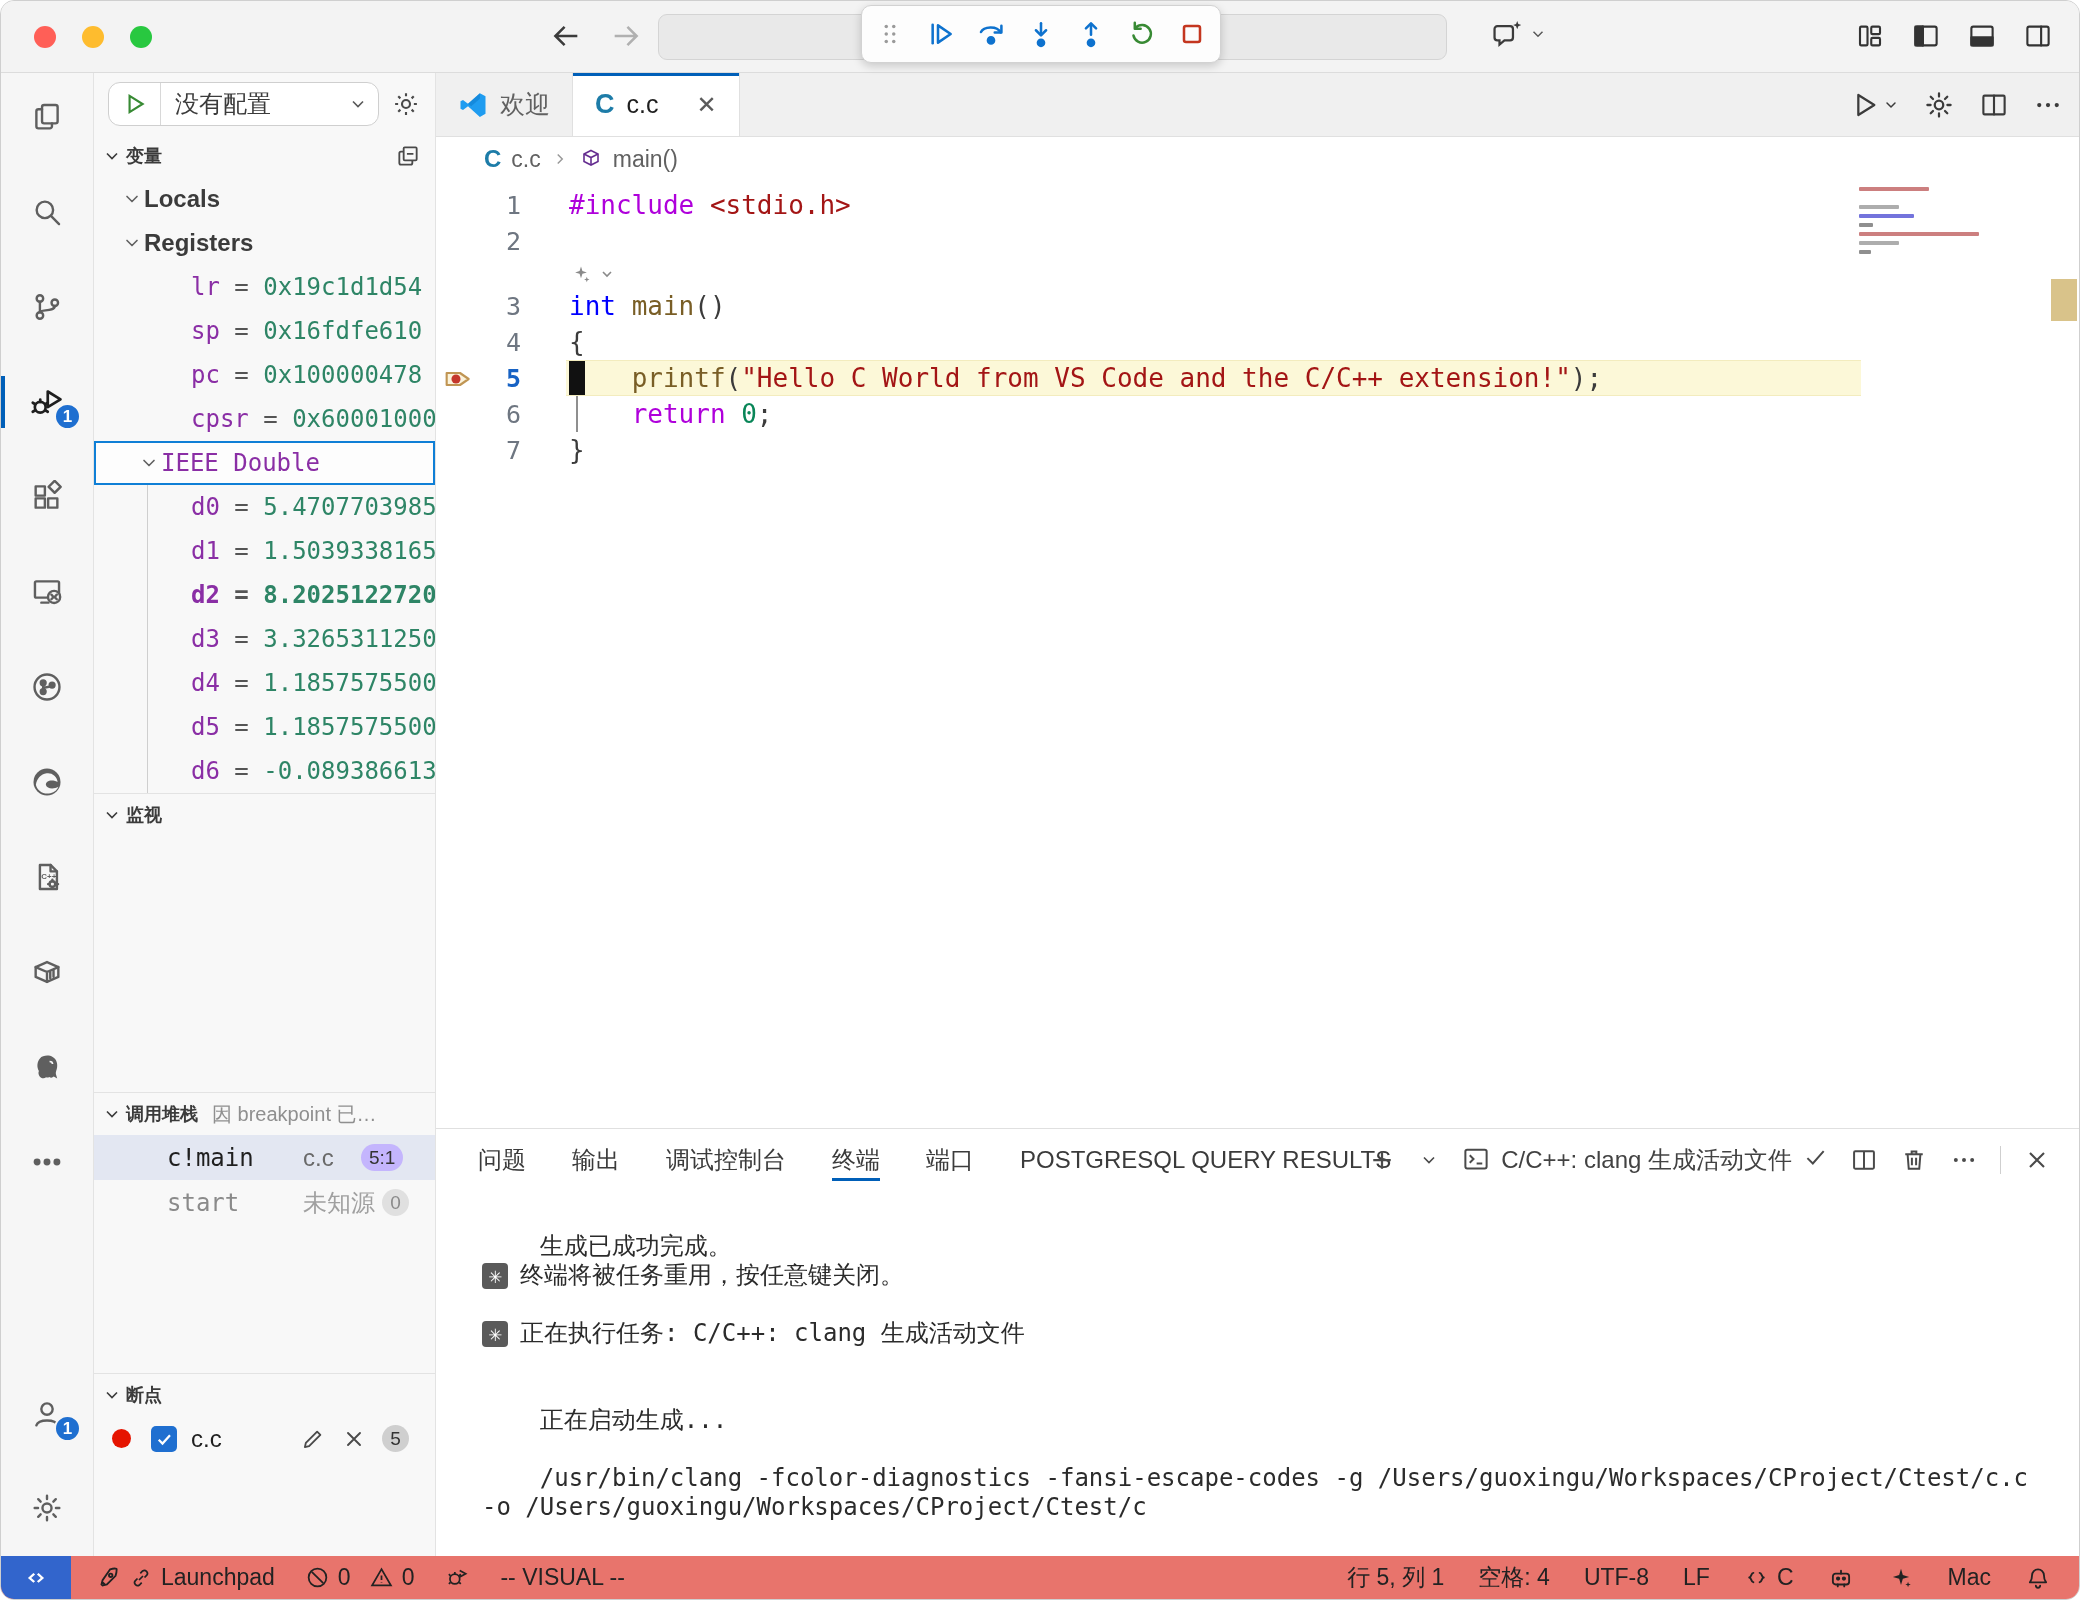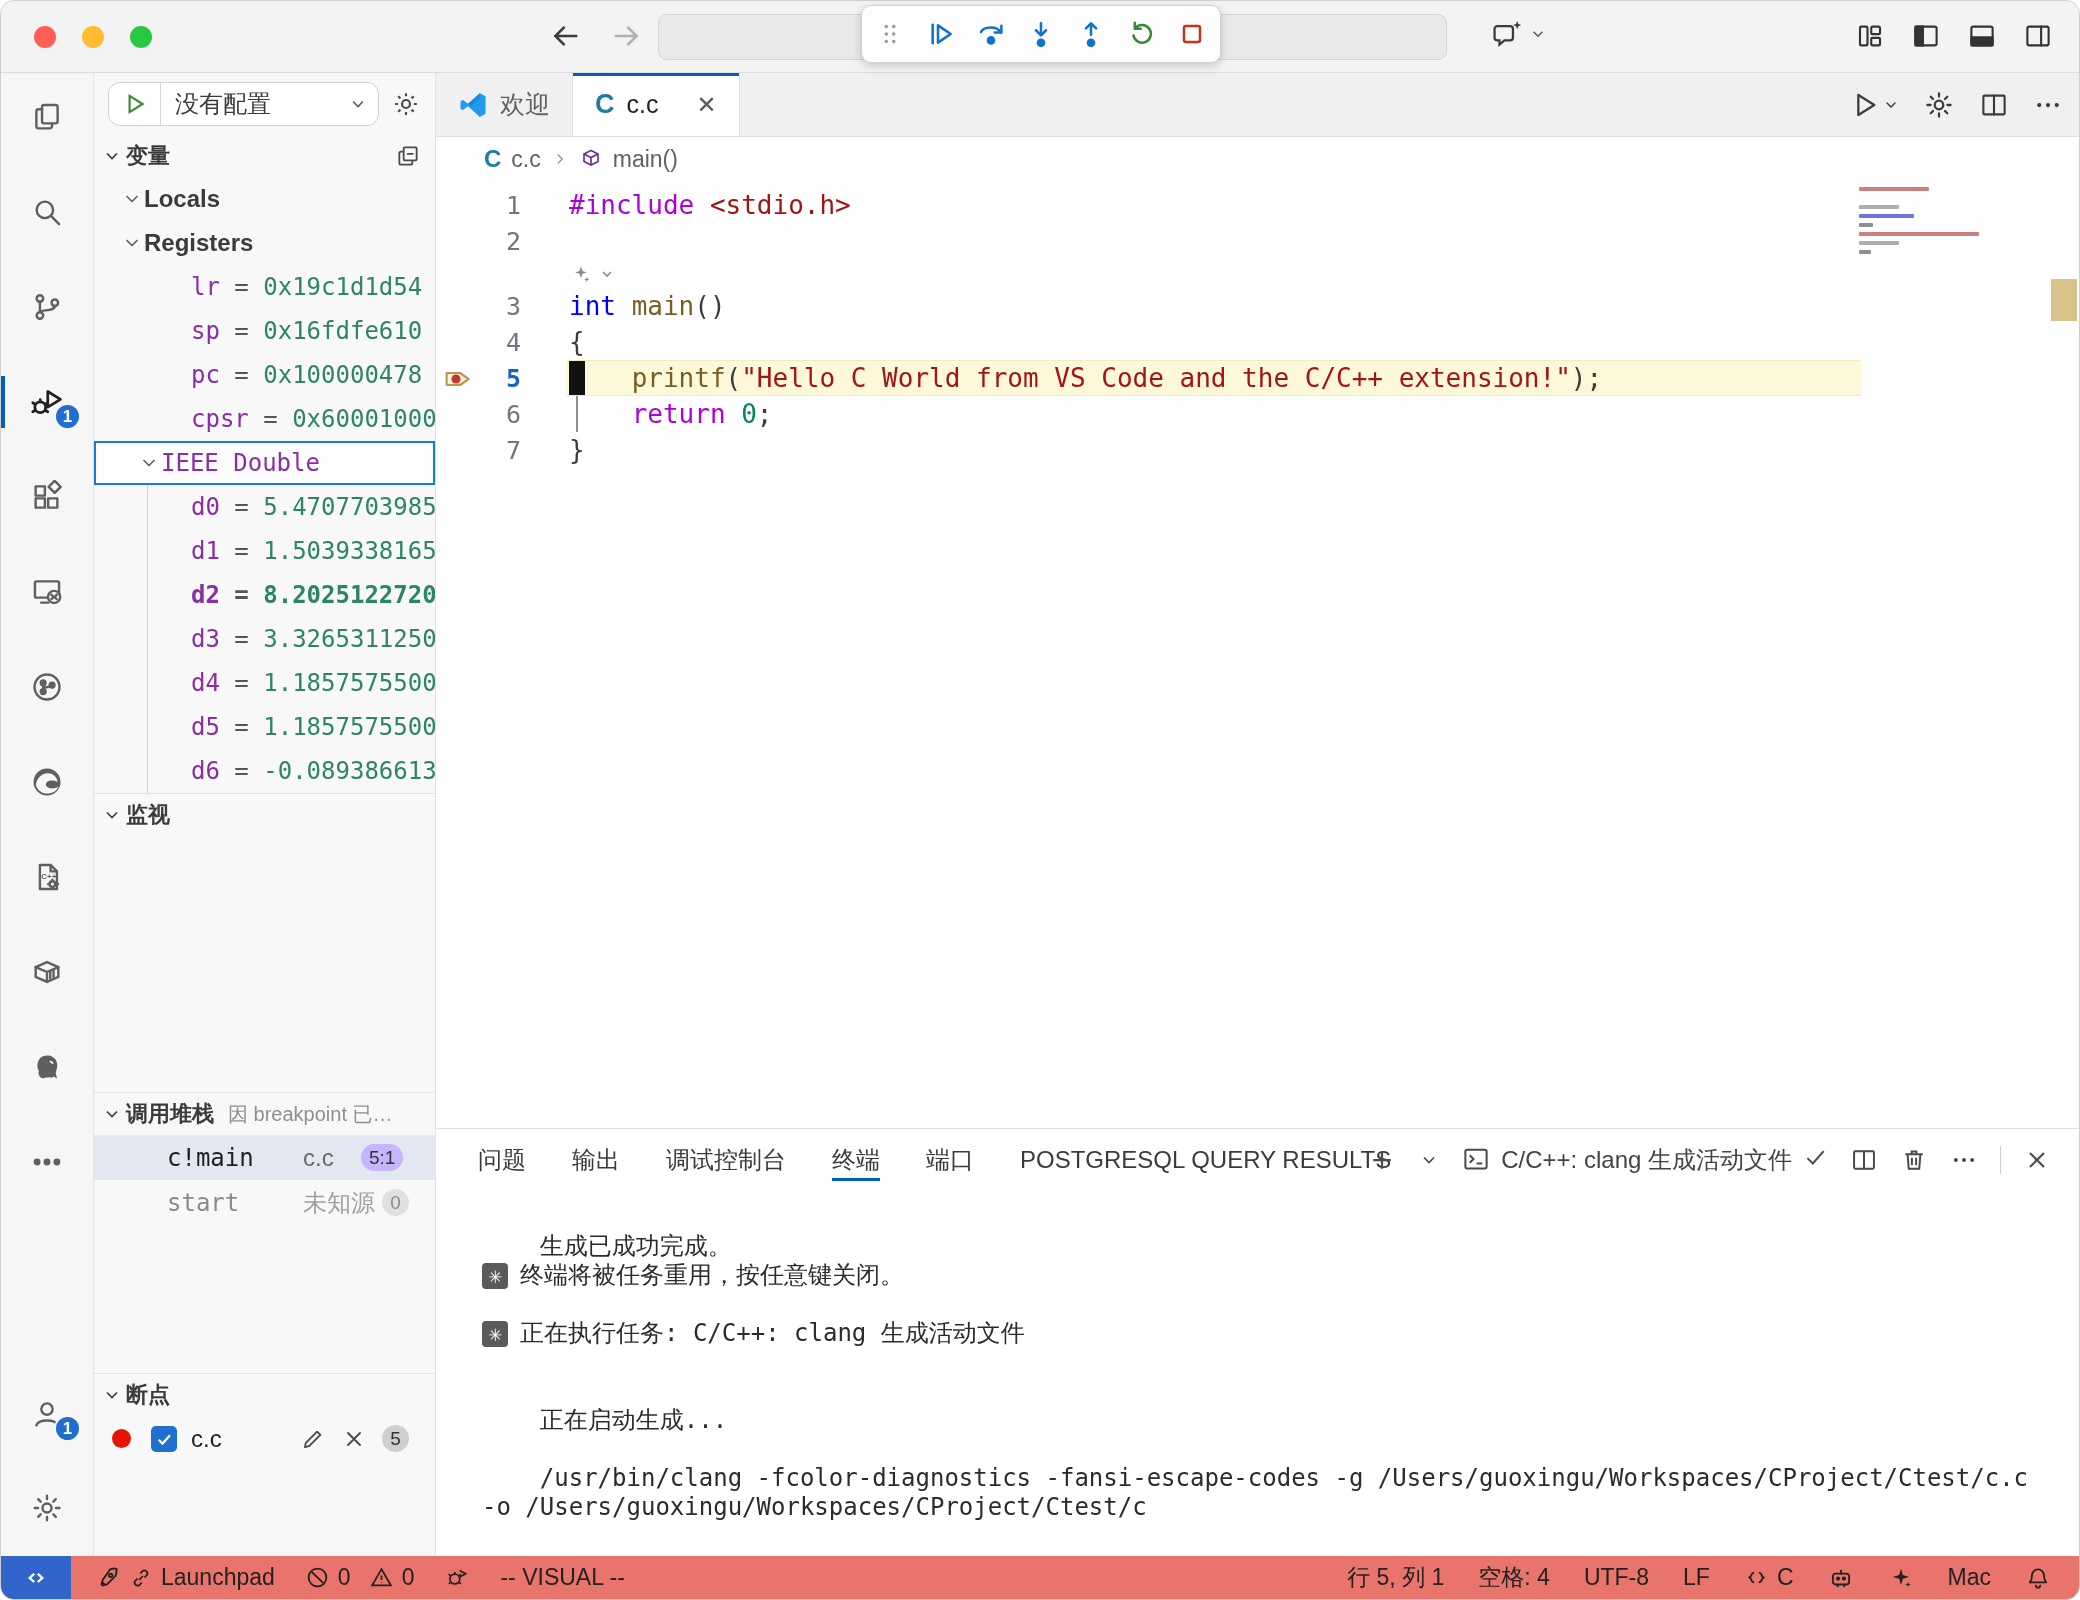--- a/index.html
+++ b/index.html
@@ -30,21 +30,21 @@
   .ab-badge{position:absolute;right:12px;bottom:4px;min-width:27px;height:27px;border-radius:14px;background:#1f6fd0;color:#fff;font-size:17px;display:flex;align-items:center;justify-content:center;font-weight:bold;border:2px solid #f6f6f6;}
 
   
   .sidebar{width:342px;background:#f8f8f8;border-right:1px solid #e3e3e3;display:flex;flex-direction:column;flex:none;font-size:25px;color:#3b3b3b;}
   .runrow{height:62px;display:flex;align-items:center;padding:0 14px;gap:12px;flex:none;}
   .runcfg{flex:1;height:44px;background:#ffffff;border:1px solid #cfcfcf;border-radius:12px;display:flex;align-items:center;overflow:hidden;}
   .runcfg .play{width:52px;height:100%;display:flex;align-items:center;justify-content:center;border-right:1px solid #d8d8d8;}
   .runcfg .cfglabel{flex:1;padding-left:14px;font-size:24px;color:#3b3b3b;white-space:nowrap;}
   .runcfg .chev{padding-right:10px;}
   .section-head{height:42px;display:flex;align-items:center;gap:4px;padding-left:8px;font-weight:bold;flex:none;}
-  .section-head .title{font-size:22px;}
+  .section-head .title{font-size:18px;}
   .sec-actions{margin-left:auto;padding-right:14px;display:flex;gap:10px;}
   .var-rows{flex:none;}
   .vrow{height:44px;display:flex;align-items:center;position:relative;font-size:24px;}
   .vrow .chev{display:flex;align-items:center;}
   .vrow.sect{font-weight:bold;color:#3b3b3b;}
   .vrow.purple{color:#8a2ea5;font-family:"DejaVu Sans Mono",monospace;}
   .vrow.leaf{font-family:"DejaVu Sans Mono",monospace;}
   .vrow .nm{color:#8a2ea5;}
   .vrow .eq{color:#555;}
   .vrow .val{color:#2e8566;white-space:nowrap;overflow:hidden;}

